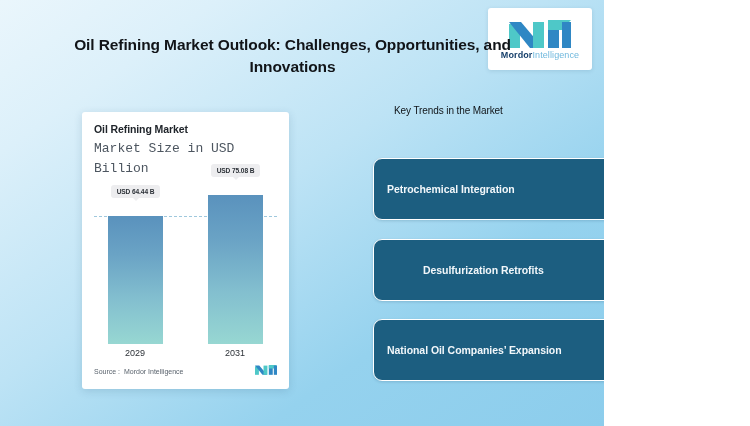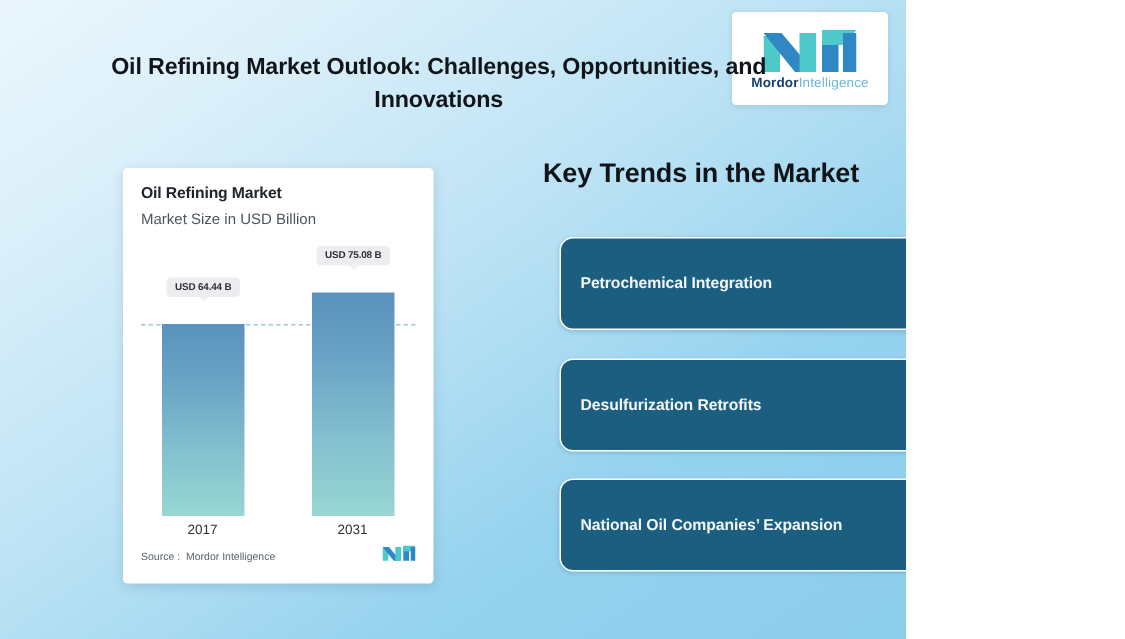--- a/index.html
+++ b/index.html
@@ -75,23 +75,24 @@
     padding: 11px 12px 0 12px;
   }
   .chart-title {
     font-size: 10.5px;
     font-weight: bold;
     color: #20252b;
     letter-spacing: -0.1px;
     margin-bottom: 4px;
   }
   .chart-sub {
-    font-size: 10px;
+    font-size: 13px;
     color: #4d5660;
     line-height: 1.5;
+    font-family: Liberation Mono, monospace;
   }
   .chart-cagr {
     font-size: 7.8px;
     color: #4d5660;
     line-height: 1.5;
   }
   .chart-cagr .val { color: #62bfe0; }
 
   .plot {
     position: absolute;
@@ -165,24 +166,24 @@
     justify-content: space-between;
   }
   .source-text {
     font-size: 7px;
     color: #5a636d;
   }
 
   
   .panel-title {
     position: absolute;
-    left: 362px;
+    left: 394px;
     top: 105px;
-    font-size: 18px;
-    font-weight: bold;
+    font-size: 10px;
+    font-weight: normal;
     color: #101418;
     letter-spacing: -0.1px;
   }
   .trend-card {
     position: absolute;
     left: 373px;
     width: 330px;
     height: 62px;
     background: #1c5e80;
     border: 1.4px solid #ffffff;
@@ -193,21 +194,21 @@
     box-shadow: 0 1px 3px rgba(15,55,85,0.18);
   }
   .trend-label {
     margin-left: 13px;
     color: #f2f7fa;
     font-size: 10.5px;
     font-weight: bold;
     letter-spacing: -0.05px;
   }
   .t0 { top: 158px; }
-  .t1 { top: 239px; }
+  .t1 { top: 239px; padding-left: 36px; }
   .t2 { top: 319px; }
 </style>
 </head>
 <body>
 
 <div class="slide">
 
   <div class="logo-badge">
     <span>
       <svg class="logo-mark" width="62" height="30" viewBox="0 0 62 30" xmlns="http://www.w3.org/2000/svg">
@@ -238,21 +239,21 @@
         <div class="bar" style="height:128px;"></div>
       </div>
 
       <div class="bar-wrap" style="left:114px;">
         <div class="tooltip" style="bottom:167px;">USD 75.08 B</div>
         <div class="bar" style="height:149px;"></div>
       </div>
     </div>
 
     <div class="xlabels">
-      <div class="xlabel" style="left:6px;">2017</div>
+      <div class="xlabel" style="left:6px;">2029</div>
       <div class="xlabel" style="left:106px;">2031</div>
     </div>
 
     <div class="chart-footer">
       <div class="source-text"><span>Source :</span>&nbsp; <span>Mordor Intelligence</span></div>
       <span>
         <svg width="22" height="13" viewBox="0 0 62 30" xmlns="http://www.w3.org/2000/svg">
           <polygon points="0,30 0,6 11,6 11,30" fill="#4ec8c8"></polygon>
           <polygon points="0,4 12,4 34,30 21,30" fill="#2f87c4"></polygon>
           <polygon points="24,4 35,4 35,30 24,30" fill="#4ec8c8"></polygon>

